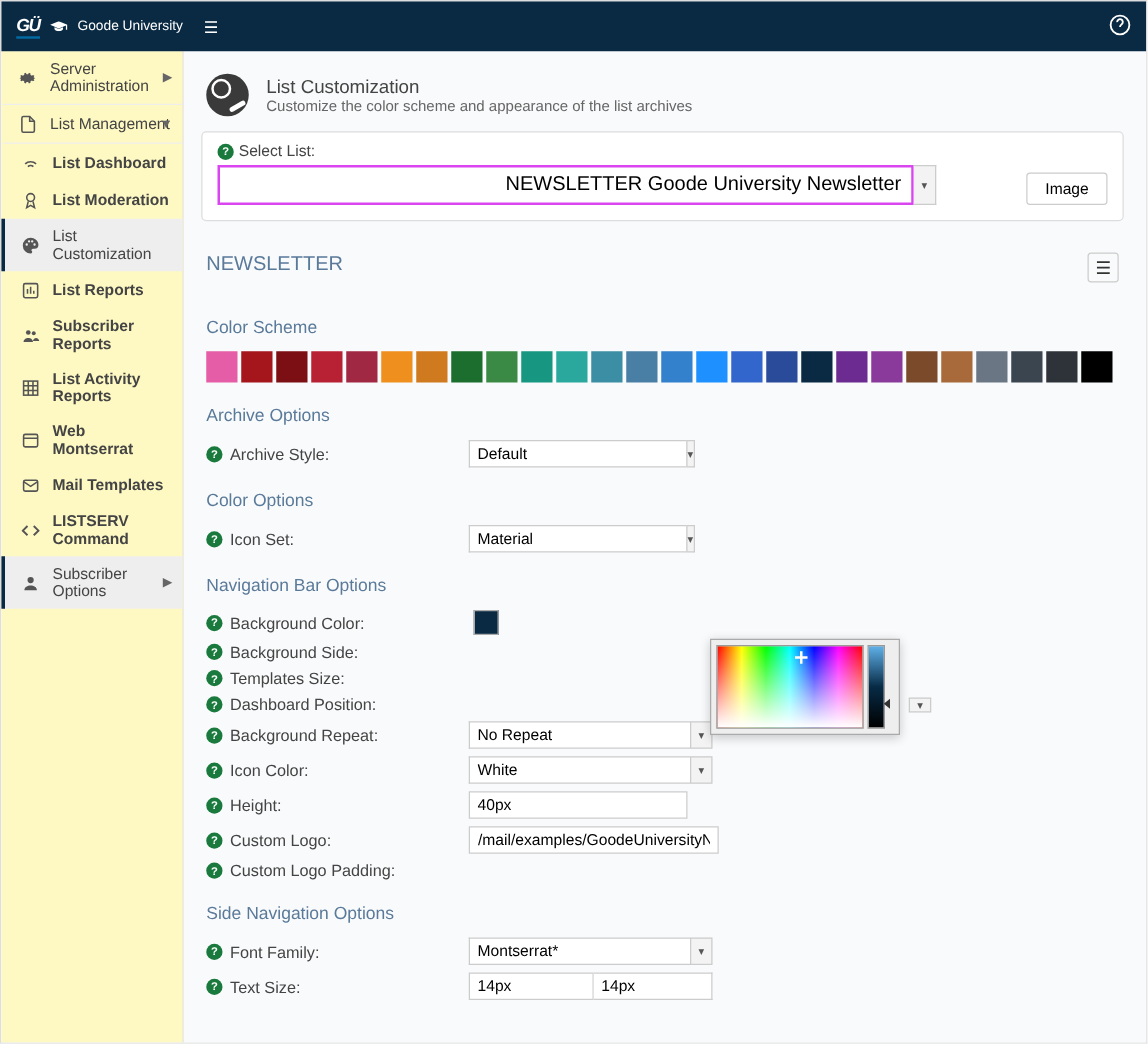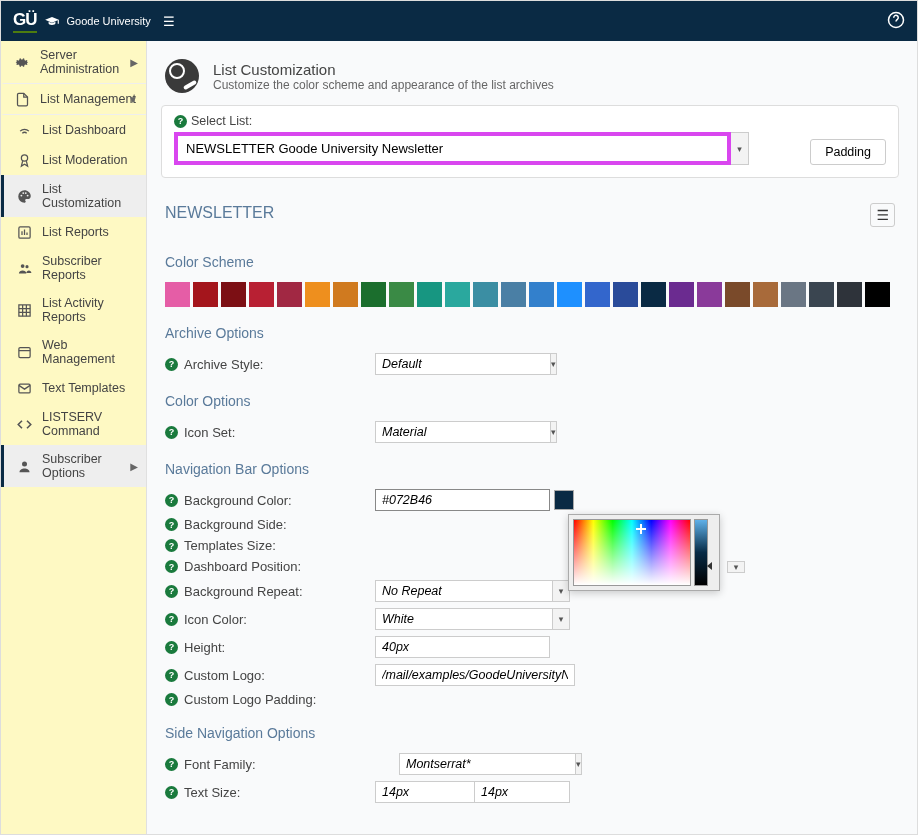--- a/index.html
+++ b/index.html
@@ -1,57 +1,57 @@
 <!DOCTYPE html>
 <html><head>
 <meta charset="utf-8">
 <style>
 * { box-sizing: border-box; margin: 0; padding: 0; }
 body { font-family: -apple-system, "Segoe UI", Arial, sans-serif; font-size: 13px; color: #333; background: #f5f6f8; }
 .app { width: 918px; height: 835px; background: #fff; border: 1px solid #ddd; position: relative; overflow: hidden; }
 .topbar { height: 40px; background: #0a2a44; display: flex; align-items: center; padding: 0 12px; position: relative; }
 .logo { display: flex; align-items: center; gap: 8px; color: #fff; font-weight: bold; font-size: 14px; }
-.logo-mark { font-size: 17px; letter-spacing: -1px; border-bottom: 2px solid #4d7c0f; padding-bottom: 1px; }
+.logo-mark { font-size: 14px; letter-spacing: -1px; border-bottom: 2px solid #0369a1; padding-bottom: 1px; font-style: italic; }
 .logo-cap { width: 14px; height: 8px; }
 .hamburger { position: absolute; left: 158px; color: #fff; cursor: pointer; padding: 4px; }
 .help-ico { position: absolute; right: 12px; color: #fff; cursor: pointer; }
 .body-row { display: flex; height: calc(100% - 40px); }
 .sidebar { width: 146px; background: #fef9c3; border-right: 1px solid #e0e0e0; flex-shrink: 0; }
-.nav-item { display: flex; align-items: center; gap: 10px; padding: 7px 10px; font-size: 12.5px; color: #444; border-left: 3px solid transparent; cursor: pointer; position: relative; }
+.nav-item { display: flex; align-items: center; gap: 10px; padding: 7px 10px; font-size: 12.5px; color: #444; border-left: 3px solid transparent; cursor: pointer; position: relative; font-weight: bold; }
 .nav-item.top { font-weight: 500; border-bottom: 1px solid #eee; }
 .nav-item.selected { background: #eeeeee; border-left-color: #0a2a44; font-weight: 500; }
 .nav-item.sub { padding-left: 12px; }
 .nav-item .chev { position: absolute; right: 8px; font-size: 10px; color: #666; }
 .nav-icon { width: 16px; height: 16px; display: inline-flex; align-items: center; justify-content: center; color: #555; flex-shrink: 0; }
 .nav-icon svg { width: 15px; height: 15px; }
 .main { flex: 1; padding: 10px 18px 0 14px; background: #f9fafb; overflow-y: auto; }
 .page-head { display: flex; align-items: center; gap: 14px; padding: 8px 0 12px 4px; }
 .palette-ico { width: 34px; height: 34px; background: #3a3a3a; border-radius: 50%; position: relative; }
 .palette-ico::before { content: ""; position: absolute; width: 12px; height: 12px; border: 2px solid #fff; border-radius: 50%; left: 4px; top: 4px; }
 .palette-ico::after { content: ""; position: absolute; width: 14px; height: 4px; background: #fff; border-radius: 2px; right: 2px; bottom: 6px; transform: rotate(-30deg); }
 .page-title { font-size: 15px; color: #444; font-weight: 500; }
 .page-sub { font-size: 12px; color: #666; }
 .select-card { background: #fff; border: 1px solid #ddd; border-radius: 4px; padding: 8px 12px 12px; margin-bottom: 12px; }
 .select-row { display: flex; align-items: flex-end; gap: 12px; }
 .select-lbl { display: flex; align-items: center; gap: 4px; font-size: 12.5px; color: #444; margin-bottom: 4px; }
 .help-dot { width: 13px; height: 13px; border-radius: 50%; background: #1a7a3d; color: #fff; font-size: 9px; display: inline-flex; align-items: center; justify-content: center; font-weight: bold; }
 .select-box { display: flex; flex: 0 0 575px; }
-.select-input { flex: 1; border: 4px solid #d946ef; padding: 5px 8px; font-size: 13px; background: #fff; }
+.select-input { flex: 1; border: 2px solid #d946ef; padding: 5px 8px; font-size: 16px; background: #fff; text-align: right; }
 .select-btn { width: 18px; border: 1px solid #ccc; border-left: none; background: #f3f3f3; display: flex; align-items: center; justify-content: center; font-size: 9px; color: #555; cursor: pointer; }
 .update-btn { margin-left: auto; padding: 5px 14px; border: 1px solid #ccc; background: #fff; font-size: 12.5px; cursor: pointer; border-radius: 3px; }
 .content { padding: 4px 4px 20px; }
 .section-title { font-size: 16px; color: #5a7a9a; font-weight: 500; margin: 10px 0 14px; }
 .section-title-row { display: flex; align-items: center; }
 .menu-btn { margin-left: auto; border: 1px solid #ccc; border-radius: 3px; padding: 3px 5px; cursor: pointer; font-size: 14px; }
 .subsection { font-size: 14px; color: #5a7a9a; font-weight: 500; margin: 18px 0 12px; }
 .swatches { display: flex; gap: 3px; flex-wrap: wrap; }
 .swatch { width: 25px; height: 25px; cursor: pointer; }
 .form-row { display: flex; align-items: center; margin-bottom: 6px; position: relative; }
 .form-label { display: flex; align-items: center; gap: 6px; width: 210px; font-size: 13px; color: #444; }
-.form-input { width: 175px; border: 1px solid #ccc; padding: 3px 6px; font-size: 12.5px; background: #fff; font-style: italic; }
+.form-input { width: 175px; border: 1px solid #ccc; padding: 3px 6px; font-size: 12.5px; background: #fff; }
 .form-input.wide { width: 200px; }
 .form-select { width: 175px; display: flex; }
 .form-select .form-input { flex: 1; border-right: none; }
 .form-select-btn { width: 18px; border: 1px solid #ccc; background: #f3f3f3; display: flex; align-items: center; justify-content: center; font-size: 9px; color: #555; cursor: pointer; }
 .form-input.double1 { width: 100px; }
 .form-input.double2 { width: 95px; border-left: none; }
 .color-sw { width: 20px; height: 20px; border: 1px solid #aaa; margin-left: 4px; }
 .color-picker { position: absolute; left: 403px; top: -3px; width: 152px; height: 77px; border: 1px solid #aaa; background: #eee; padding: 4px; display: flex; gap: 3px; box-shadow: 0 2px 8px rgba(0,0,0,.2); z-index: 10; }
 .picker-main { width: 118px; height: 67px; background: linear-gradient(to bottom, rgba(255,255,255,0) 0%, #fff 100%), linear-gradient(to right, #ff0000, #ffff00, #00ff00, #00ffff, #0000ff, #ff00ff, #ff0000); position: relative; border: 1px solid #999; }
 .picker-cross { position: absolute; left: 62px; top: 4px; width: 10px; height: 10px; }
@@ -159,30 +159,30 @@
             </span>
             <span>List Activity Reports</span>
           </div>
           <div class="nav-item sub">
             <span class="nav-icon">
               <svg viewBox="0 0 24 24" fill="none" stroke="currentColor" stroke-width="2">
                 <rect x="3" y="4" width="18" height="16" rx="2"></rect>
                 <path d="M3 9h18"></path>
               </svg>
             </span>
-            <span>Web Management</span>
+            <span>Web Montserrat</span>
           </div>
           <div class="nav-item sub">
             <span class="nav-icon">
               <svg viewBox="0 0 24 24" fill="none" stroke="currentColor" stroke-width="2">
                 <rect x="3" y="5" width="18" height="14" rx="2"></rect>
                 <path d="M3 7l9 6 9-6"></path>
               </svg>
             </span>
-            <span>Text Templates</span>
+            <span>Mail Templates</span>
           </div>
           <div class="nav-item sub">
             <span class="nav-icon">
               <svg viewBox="0 0 24 24" fill="none" stroke="currentColor" stroke-width="2.5">
                 <path d="M8 6l-6 6 6 6M16 6l6 6-6 6"></path>
               </svg>
             </span>
             <span>LISTSERV Command</span>
           </div>
           <div class="nav-item sub selected">
@@ -210,21 +210,21 @@
       <div class="select-card">
         <div class="select-lbl">
             <span class="help-dot">?</span>
             <span>Select List:</span>
           </div>
         <div class="select-row">
           <div class="select-box">
             <input class="select-input" value="NEWSLETTER Goode University Newsletter" style="">
             <div class="select-btn">▾</div>
           </div>
-          <button class="update-btn">Padding</button>
+          <button class="update-btn">Image</button>
         </div>
       </div>
 
       <div class="content">
         <div class="section-title-row">
           <div class="section-title">NEWSLETTER</div>
           <div class="menu-btn">☰</div>
         </div>
 
         <div class="subsection">Color Scheme</div>
@@ -280,21 +280,20 @@
               <div class="form-select-btn">▾</div>
             </div>
         </div>
 
         <div class="subsection">Navigation Bar Options</div>
         <div class="form-row">
           <div class="form-label">
               <span class="help-dot">?</span>
               <span>Background Color:</span>
             </div>
-          <input class="form-input" style="border-color: rgb(136, 136, 136);" value="#072B46">
           <div class="color-sw" style="background:#0a2a44"></div>
         </div>
         <div class="form-row">
           <div class="form-label">
               <span class="help-dot">?</span>
               <span>Background Side:</span>
             </div>
           <div class="color-picker">
             <div class="picker-main">
                 <div class="picker-cross"></div>
@@ -360,21 +359,21 @@
             </div>
           </div>
 
         <div class="subsection">Side Navigation Options</div>
         <div class="form-row">
             <div class="form-label">
               <span class="help-dot">?</span>
               <span>Font Family:</span>
             </div>
             <div class="form-select" style="width:195px">
-              <input class="form-input" style="width: 177px; margin-left: 24px;" value="Montserrat*">
+              <input class="form-input" style="width: 177px;" value="Montserrat*">
               <div class="form-select-btn">▾</div>
             </div>
           </div>
         <div class="form-row">
             <div class="form-label">
               <span class="help-dot">?</span>
               <span>Text Size:</span>
             </div>
             <input class="form-input double1" value="14px" style="">
             <input class="form-input double2" value="14px" style="">

